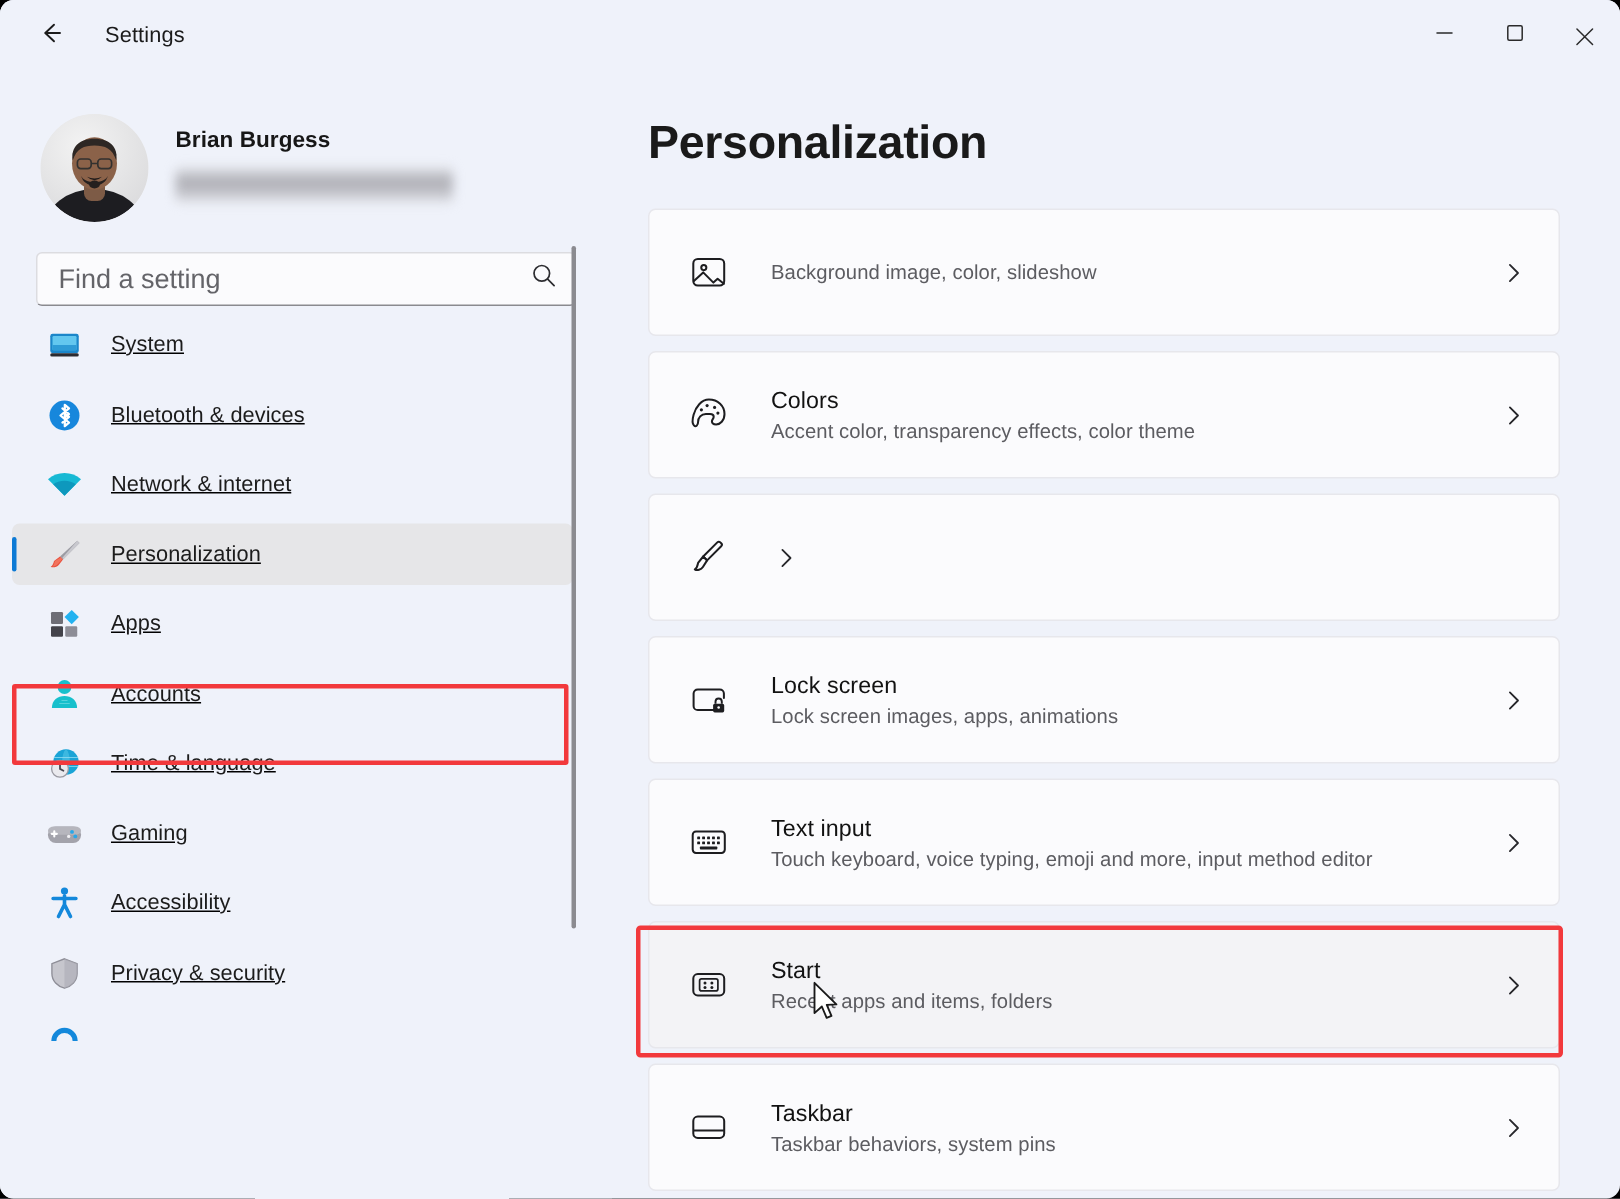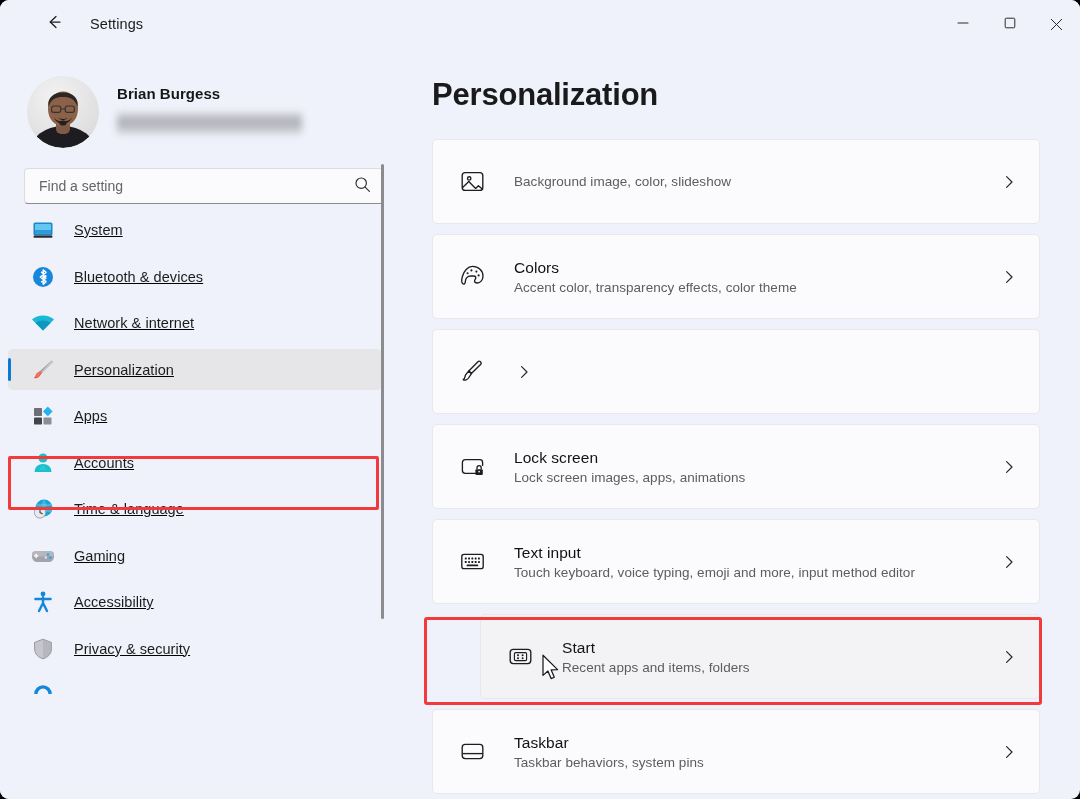--- a/index.html
+++ b/index.html
@@ -24,21 +24,20 @@
   }
 
   
   #titlebar {
     position: relative;
     height: 48px;
     flex: 0 0 48px;
     display: flex;
     align-items: center;
     background: #eff2fa;
-    padding-left: 20px;
   }
   #back-btn {
     width: 34px; height: 34px;
     margin-left: 17px;
     display: flex; align-items: center; justify-content: center;
     border-radius: 5px;
     cursor: pointer;
   }
   #app-title {
     margin-left: 19px;
@@ -124,21 +123,21 @@
     border-bottom: 1.6px solid #8a8a8f;
     border-radius: 4px;
     display: flex;
     align-items: center;
     padding: 0 12px 0 14px;
   }
   #search-input {
     flex: 1 1 auto;
     border: none; outline: none; background: transparent;
     font-family: "Liberation Sans", sans-serif;
-    font-size: 14px;
+    font-size: 18px;
     color: #2b2b2b;
   }
   #search-input::placeholder { color: #646469; opacity: 1; }
 
   #navlist {
     position: absolute;
     left: 0; right: 0;
     top: 156px; bottom: 0;
     overflow: hidden;
     padding-left: 8px;
@@ -227,21 +226,20 @@
     background: #fbfbfd;
     border: 1px solid #e7e7ec;
     border-radius: 5px;
     display: flex;
     align-items: center;
     padding: 0 20px 0 22px;
     cursor: pointer;
   }
   .card.highlighted {
     background: #f3f3f6;
-    margin-left: 48px;
   }
   .card-icon {
     width: 34px; height: 34px;
     flex: 0 0 34px;
     display: flex; align-items: center; justify-content: center;
     margin-right: 25px;
   }
   .card-text { flex: 1 1 auto; }
   .card-title {
     font-size: 15.5px;

